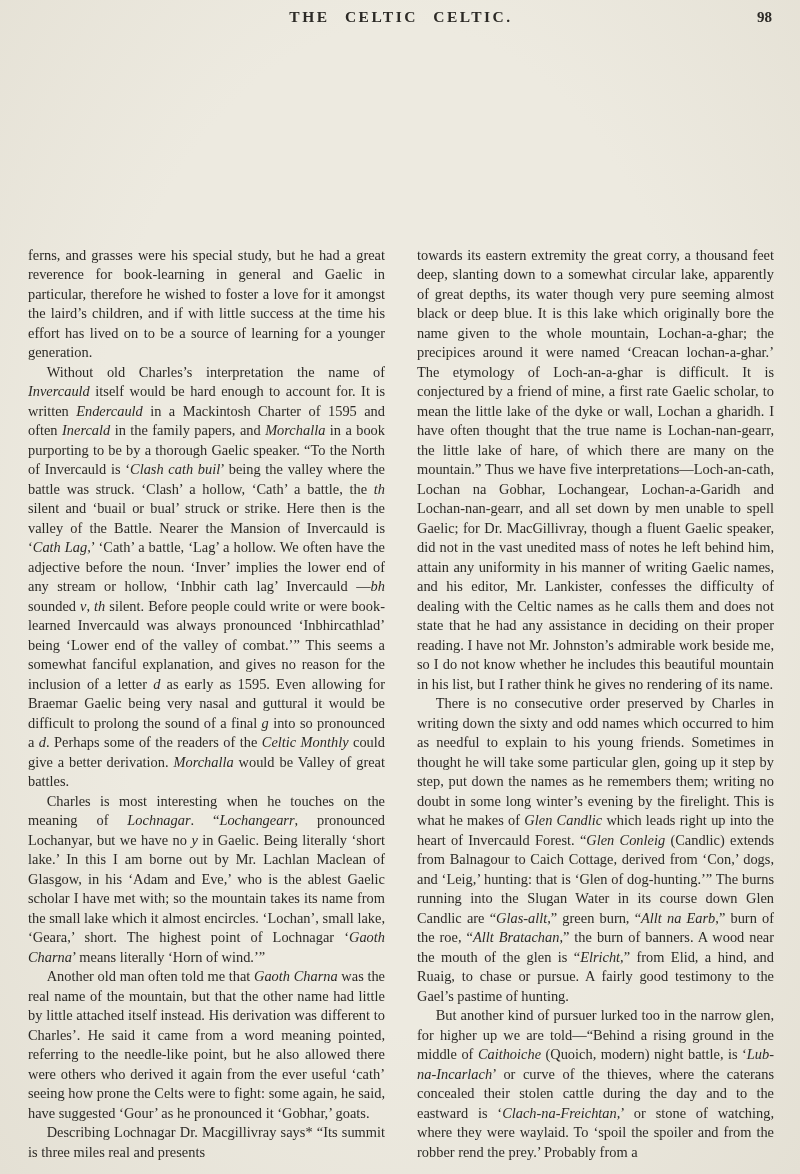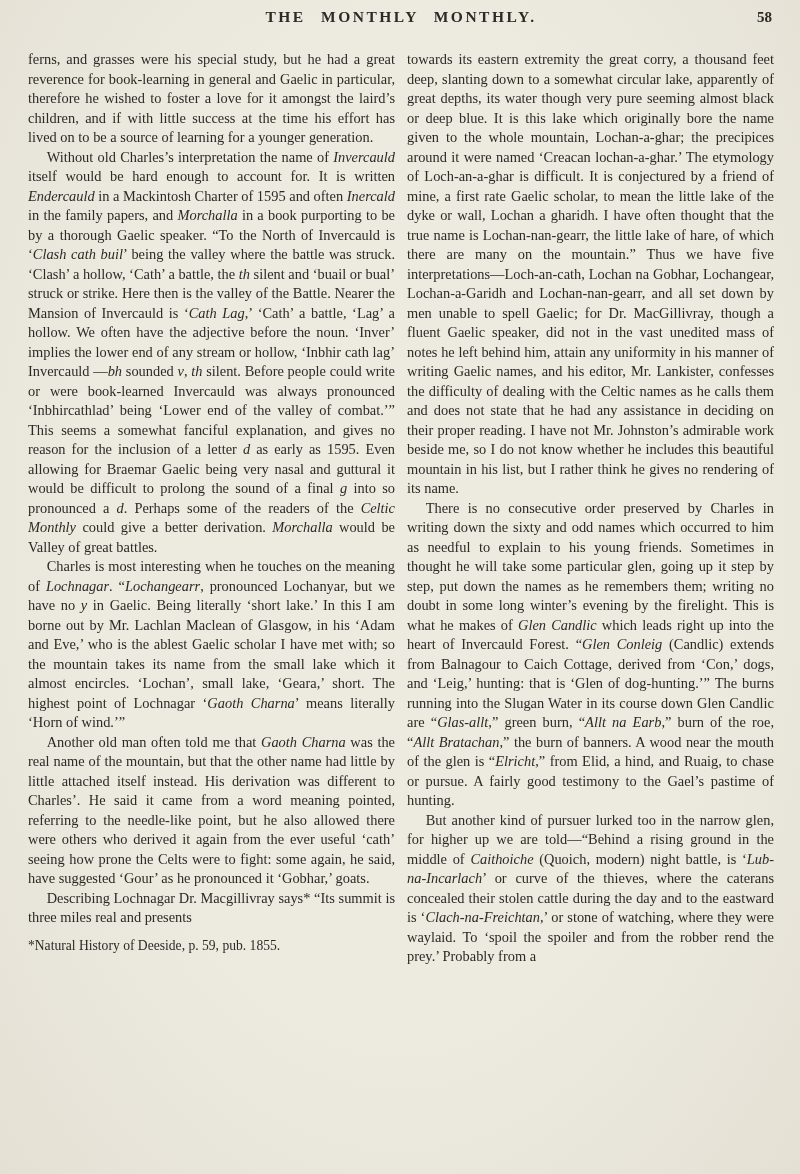--- a/index.html
+++ b/index.html
@@ -38,24 +38,23 @@
   .page-number {
     position: absolute;
     right: 2px;
     top: 1px;
     font-size: 15px;
     font-weight: bold;
   }
   .columns {
     flex: 1 1 auto;
     display: flex;
-    gap: 12px;
-    align-items: flex-start;
+    gap: 32px;
+    align-items: flex-end;
     min-height: 0;
-    margin-top: 6px;
   }
   .column {
     flex: 1 1 0;
     display: flex;
     flex-direction: column;
     font-size: 14.4px;
     line-height: 19.5px;
     text-align: justify;
     overflow: hidden;
   }
@@ -73,33 +72,32 @@
     text-align: left;
   }
   i { }
 </style>
 </head>
 <body>
 
 <div class="page">
 
   <header class="page-header">
-    <h1 class="page-title">THE MONTHLY MONTHLY.</h1>
-    <div class="page-number">58</div>
+    <h1 class="page-title">THE CELTIC CELTIC.</h1>
+    <div class="page-number">98</div>
   </header>
 
   <div class="columns">
 
     <div class="column">
       <p class="no-indent">ferns, and grasses were his special study, but he had a great reverence for book-learning in general and Gaelic in particular, therefore he wished to foster a love for it amongst the laird’s children, and if with little success at the time his effort has lived on to be a source of learning for a younger generation.</p>
       <p>Without old Charles’s interpretation the name of <i>Invercauld</i> itself would be hard enough to account for.  It is written <i>Endercauld</i> in a Mackintosh Charter of 1595 and often <i>Inercald</i> in the family papers, and <i>Morchalla</i> in a book purporting to be by a thorough Gaelic speaker. “To the North of Invercauld is ‘<i>Clash cath buil</i>’ being the valley where the battle was struck. ‘Clash’ a hollow, ‘Cath’ a battle, the <i>th</i> silent and ‘buail or bual’ struck or strike.  Here then is the valley of the Battle.  Nearer the Mansion of Invercauld is ‘<i>Cath Lag</i>,’ ‘Cath’ a battle, ‘Lag’ a hollow.  We often have the adjective before the noun.  ‘Inver’ implies the lower end of any stream or hollow, ‘Inbhir cath lag’ Invercauld —<i>bh</i> sounded <i>v</i>, <i>th</i> silent.  Before people could write or were book-learned Invercauld was always pronounced ‘Inbhircathlad’ being ‘Lower end of the valley of combat.’”  This seems a somewhat fanciful explanation, and gives no reason for the inclusion of a letter <i>d</i> as early as 1595.  Even allowing for Braemar Gaelic being very nasal and guttural it would be difficult to prolong the sound of a final <i>g</i> into so pronounced a <i>d</i>. Perhaps some of the readers of the <i>Celtic Monthly</i> could give a better derivation.  <i>Morchalla</i> would be Valley of great battles.</p>
       <p>Charles is most interesting when he touches on the meaning of <i>Lochnagar</i>.  “<i>Lochangearr</i>, pronounced Lochanyar, but we have no <i>y</i> in Gaelic.  Being literally ‘short lake.’  In this I am borne out by Mr. Lachlan Maclean of Glasgow, in his ‘Adam and Eve,’ who is the ablest Gaelic scholar I have met with; so the mountain takes its name from the small lake which it almost encircles.  ‘Lochan’, small lake, ‘Geara,’ short.  The highest point of Lochnagar ‘<i>Gaoth Charna</i>’ means literally ‘Horn of wind.’”</p>
       <p>Another old man often told me that <i>Gaoth Charna</i> was the real name of the mountain, but that the other name had little by little attached itself instead.  His derivation was different to Charles’.  He said it came from a word meaning pointed, referring to the needle-like point, but he also allowed there were others who derived it again from the ever useful ‘cath’ seeing how prone the Celts were to fight: some again, he said, have suggested ‘Gour’ as he pronounced it ‘Gobhar,’ goats.</p>
       <p>Describing Lochnagar Dr. Macgillivray says* “Its summit is three miles real and presents</p>
-      <div class="footnote">*Natural History of Deeside, p. 59, pub. 1855.</div>
     </div>
 
     <div class="column">
       <p class="no-indent">towards its eastern extremity the great corry, a thousand feet deep, slanting down to a somewhat circular lake, apparently of great depths, its water though very pure seeming almost black or deep blue.  It is this lake which originally bore the name given to the whole mountain, Lochan-a-ghar; the precipices around it were named ‘Creacan lochan-a-ghar.’  The etymology of Loch-an-a-ghar is difficult.  It is conjectured by a friend of mine, a first rate Gaelic scholar, to mean the little lake of the dyke or wall, Lochan a gharidh.  I have often thought that the true name is Lochan-nan-gearr, the little lake of hare, of which there are many on the mountain.” Thus we have five interpretations—Loch-an-cath, Lochan na Gobhar, Lochangear, Lochan-a-Garidh and Lochan-nan-gearr, and all set down by men unable to spell Gaelic; for Dr. MacGillivray, though a fluent Gaelic speaker, did not in the vast unedited mass of notes he left behind him, attain any uniformity in his manner of writing Gaelic names, and his editor, Mr. Lankister, confesses the difficulty of dealing with the Celtic names as he calls them and does not state that he had any assistance in deciding on their proper reading.  I have not Mr. Johnston’s admirable work beside me, so I do not know whether he includes this beautiful mountain in his list, but I rather think he gives no rendering of its name.</p>
       <p>There is no consecutive order preserved by Charles in writing down the sixty and odd names which occurred to him as needful to explain to his young friends.  Sometimes in thought he will take some particular glen, going up it step by step, put down the names as he remembers them; writing no doubt in some long winter’s evening by the firelight.  This is what he makes of <i>Glen Candlic</i> which leads right up into the heart of Invercauld Forest.  “<i>Glen Conleig</i> (Candlic) extends from Balnagour to Caich Cottage, derived from ‘Con,’ dogs, and ‘Leig,’ hunting: that is ‘Glen of dog-hunting.’”  The burns running into the Slugan Water in its course down Glen Candlic are “<i>Glas-allt</i>,” green burn, “<i>Allt na Earb</i>,” burn of the roe, “<i>Allt Bratachan</i>,” the burn of banners.  A wood near the mouth of the glen is “<i>Elricht</i>,” from Elid, a hind, and Ruaig, to chase or pursue.  A fairly good testimony to the Gael’s pastime of hunting.</p>
       <p>But another kind of pursuer lurked too in the narrow glen, for higher up we are told—“Behind a rising ground in the middle of <i>Caithoiche</i> (Quoich, modern) night battle, is ‘<i>Lub-na-Incarlach</i>’ or curve of the thieves, where the caterans concealed their stolen cattle during the day and to the eastward is ‘<i>Clach-na-Freichtan</i>,’ or stone of watching, where they were waylaid.  To ‘spoil the spoiler and from the robber rend the prey.’  Probably from a</p>
     </div>
 
   </div>
 

